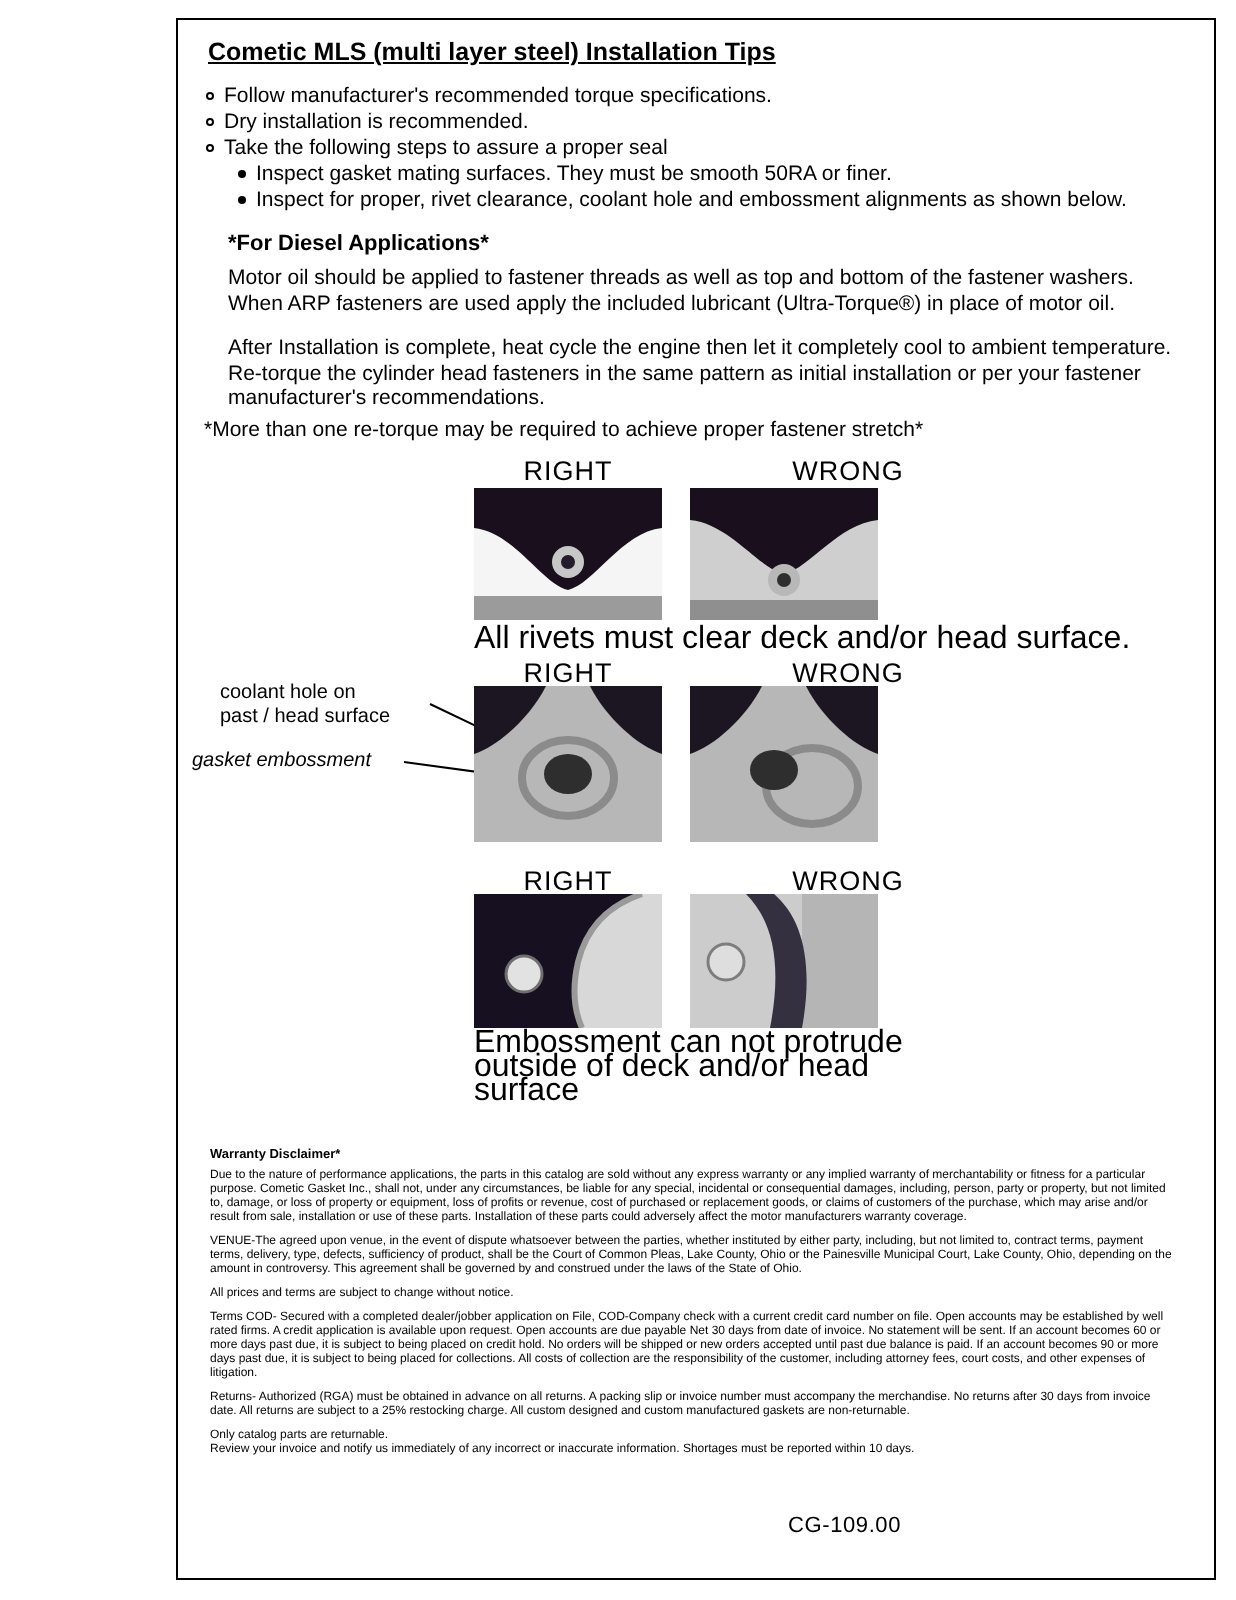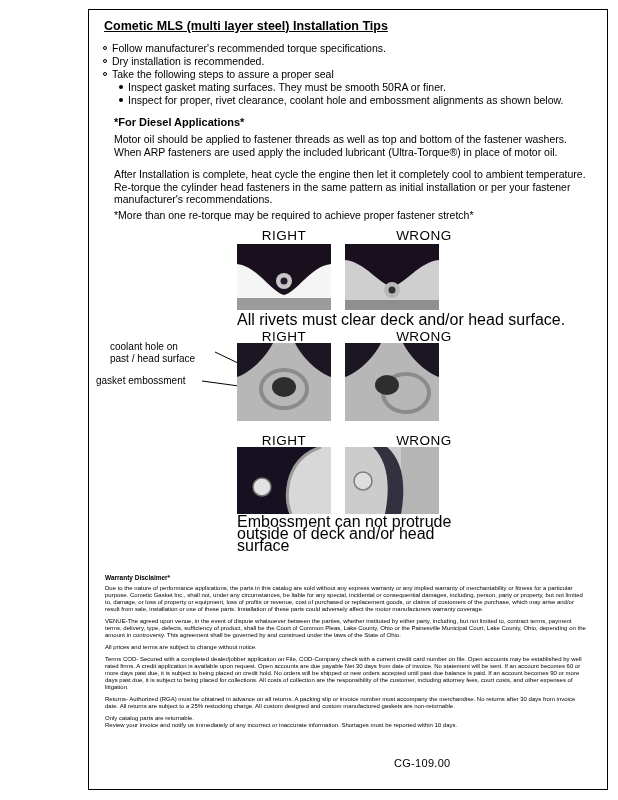--- a/index.html
+++ b/index.html
@@ -13,21 +13,21 @@
   .bullets { position:absolute; left:103px; top:42px; width:490px; font-size:10.5px; line-height:12.5px; }
   .b-row { display:flex; margin-bottom:0.5px; }
   .b-row.sub { margin-left:16px; }
   .dot-o { flex:0 0 auto; width:4px; height:4px; border:1px solid #000; border-radius:50%; margin:4px 5px 0 0; }
   .dot-f { flex:0 0 auto; width:4px; height:4px; background:#000; border-radius:50%; margin:4px 5px 0 0; }
 
   .diesel-h { position:absolute; left:114px; top:116px; font-size:11px; font-weight:bold; }
   .para { position:absolute; left:114px; width:476px; font-size:10.5px; line-height:12.5px; }
   .p1 { top:133px; }
   .p2 { top:168px; }
-  .note { position:absolute; left:114px; top:209px; font-size:10.5px; }
+  .note { position:absolute; left:102px; top:209px; font-size:10.5px; }
 
   .lbl { position:absolute; width:94px; text-align:center; font-size:13.5px; letter-spacing:0.5px; }
   .panel { position:absolute; width:94px; }
   .panel svg { display:block; width:100%; height:100%; }
   .caption { position:absolute; font-size:16px; line-height:12px; }
 
   .ann { position:absolute; width:104px; font-size:10px; line-height:11.5px; }
   .leaders { position:absolute; left:98px; top:336px; width:240px; height:70px; }
 
   .warranty { position:absolute; left:105px; top:574px; width:484px; font-size:6px; line-height:7px; }
@@ -96,21 +96,21 @@
   </div>
   <div class="caption" style="left:237px; top:314px;">All rivets must clear deck and/or head surface.</div>
 
   <div class="lbl" style="left:237px; top:329px;">RIGHT</div>
   <div class="lbl" style="left:377px; top:329px;">WRONG</div>
 
   <div class="ann" style="left:110px; top:341px;">
     <div>coolant hole on</div>
     <div>past / head surface</div>
   </div>
-  <div class="ann" style="left:96px; top:375px;">
+  <div class="ann" style="left:96px; top:375px;font-style:italic;">
     <div>gasket embossment</div>
   </div>
   <svg class="leaders" viewBox="0 0 240 70">
     <line x1="117" y1="16" x2="186" y2="49" stroke="#000" stroke-width="1"></line>
     <line x1="104" y1="45" x2="163" y2="53" stroke="#000" stroke-width="1"></line>
   </svg>
 
   <div class="panel" style="left:237px; top:343px; height:78px;">
     <svg viewBox="0 0 94 78" preserveAspectRatio="none">
       <rect width="94" height="78" fill="#b7b7b7"></rect>

